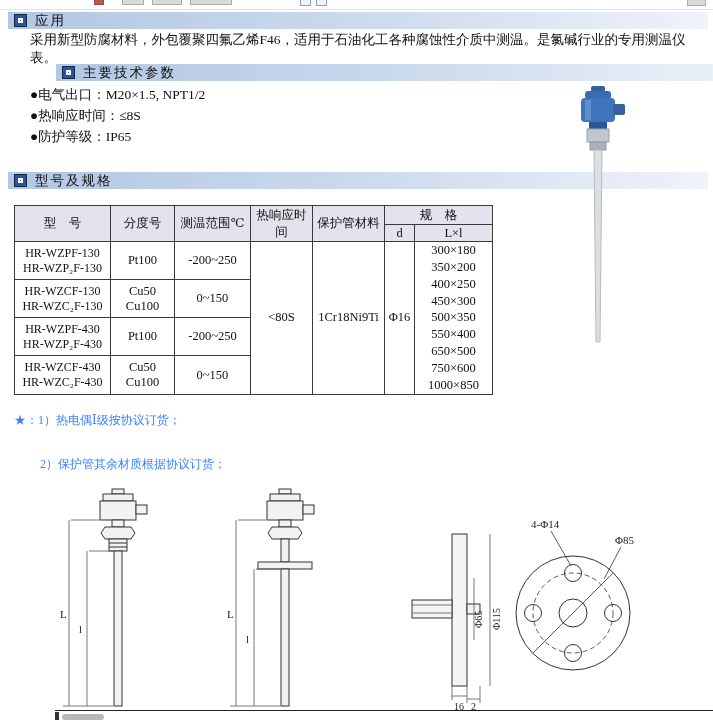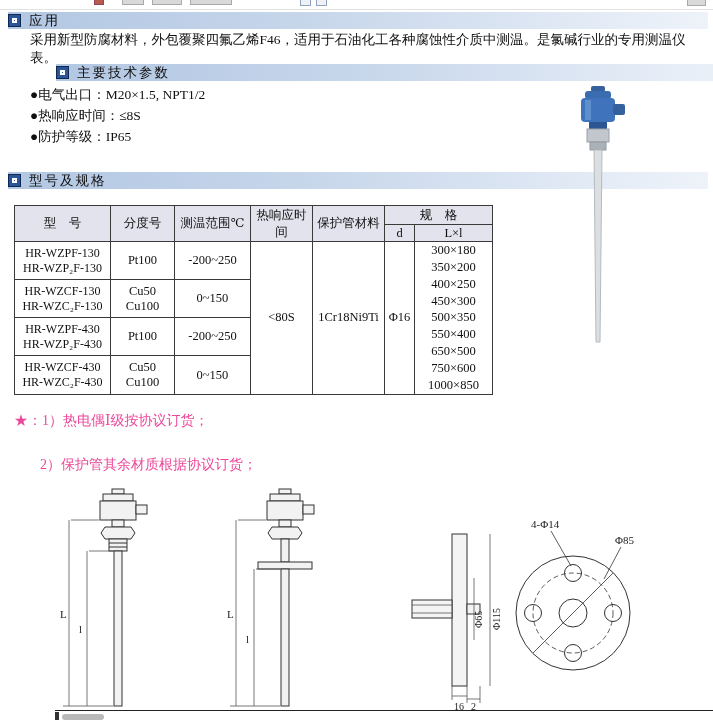--- a/index.html
+++ b/index.html
@@ -9,21 +9,21 @@
 
   
   .tb-frag { position:absolute; top:0; background:#d9d9d9; border:1px solid #aaa; border-top:none; }
   .tb-frag.red { background:#b75b50; border-color:#945; }
   .tb-frag.doc { background:#eef2f8; border-color:#8fa4bb; }
   .top-rule { position:absolute; left:0; top:9px; width:713px; height:1px; background:#e3e3e3; }
 
   
   .sec-bar { position:absolute; left:8px; width:700px; height:17px;
              background:linear-gradient(90deg,#b2c7e3 0%, #c8d7eb 45%, #eef3fa 100%);
-             display:flex; align-items:center; }
+             display:flex; align-items:center; padding-left:6px; }
   .sec-icon { width:13px; height:13px; background:#2a5598; border:1px solid #10284f;
               position:relative; flex:0 0 auto; margin-right:8px; }
   .sec-icon::after { content:""; position:absolute; inset:3px; background:#fff; }
   .sec-icon::before { content:""; position:absolute; inset:5px; background:#2a5598; z-index:1; }
   .sec-title { font-size:13.5px; color:#101010; letter-spacing:2px; white-space:nowrap; }
 
   .para { position:absolute; left:30px; top:31px; width:665px; font-size:13.5px; color:#101010; }
 
   .bullet-item { position:absolute; left:30px; font-size:13.5px; color:#101010; white-space:nowrap; }
 
@@ -33,21 +33,21 @@
   table.spec th, table.spec td { border:1px solid #3a3a3a; text-align:center; padding:0; }
   table.spec thead th { background:#e3e3ed; font-weight:normal; }
   table.spec thead tr.h1 th { height:19px; }
   table.spec thead tr.h2 th { height:17px; }
   table.spec tbody td { background:#fff; height:38px; vertical-align:middle; }
   td.model div { line-height:15px; font-size:12px; white-space:nowrap; }
   td.grad div { line-height:15px; }
   td.lxl { vertical-align:top; }
   td.lxl div { line-height:16.85px; font-size:12.5px; }
 
-  .note { position:absolute; font-size:14px; color:#ec4899; white-space:nowrap; }
+  .note { position:absolute; font-size:12px; color:#3b82f6; white-space:nowrap; }
 
   svg text { font-family:"Liberation Serif","DejaVu Serif",serif; fill:#222; }
   .drw { position:absolute; }
 </style>
 </head>
 <body>
 
 <div class="screen">
 
   <div class="tb-frag red" style="left:94px; width:10px; height:5px;"></div>

